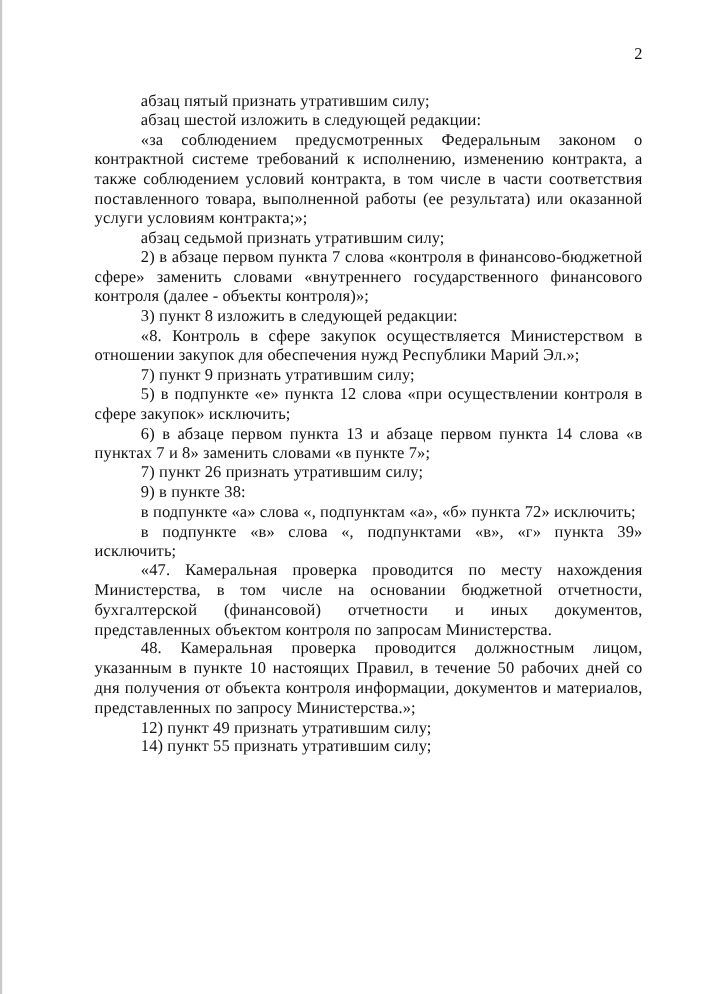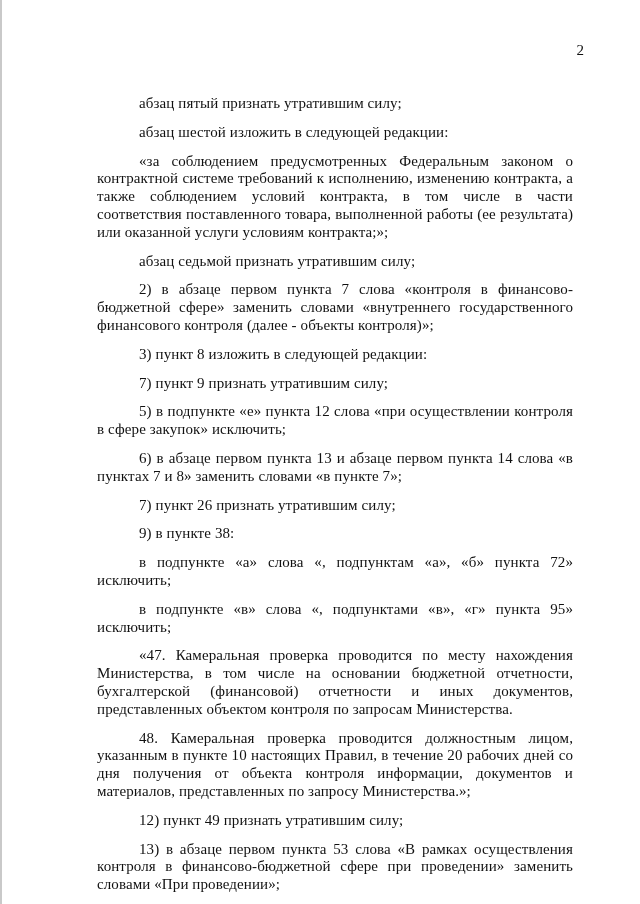--- a/index.html
+++ b/index.html
@@ -37,45 +37,45 @@
     position: absolute;
     top: 84px;
     left: 86px;
     right: 56px;
     text-align: justify;
     font-size: 15px;
     line-height: 17.8px;
     letter-spacing: 0.1px;
   }
   .doc-body p {
-    margin: 11px;
+    margin: 0;
     padding: 0;
     text-indent: 42px;
     text-align: justify;
   }
 </style>
 </head>
 <body>
 
 <main class="page">
   <div class="scan-edge"></div>
   <div class="page-number">2</div>
   <section class="doc-body">
     <p>абзац пятый признать утратившим силу;</p>
     <p>абзац шестой изложить в следующей редакции:</p>
     <p>«за соблюдением предусмотренных Федеральным законом о контрактной системе требований к исполнению, изменению контракта, а также соблюдением условий контракта, в том числе в части соответствия поставленного товара, выполненной работы (ее результата) или оказанной услуги условиям контракта;»;</p>
     <p>абзац седьмой признать утратившим силу;</p>
     <p>2) в абзаце первом пункта 7 слова «контроля в финансово-бюджетной сфере» заменить словами «внутреннего государственного финансового контроля (далее - объекты контроля)»;</p>
     <p>3) пункт 8 изложить в следующей редакции:</p>
+    <p>«8. Контроль в сфере закупок осуществляется Министерством в отношении закупок для обеспечения нужд Республики Марий Эл.»;</p>
     <p>7) пункт 9 признать утратившим силу;</p>
     <p>5) в подпункте «е» пункта 12 слова «при осуществлении контроля в сфере закупок» исключить;</p>
     <p>6) в абзаце первом пункта 13 и абзаце первом пункта 14 слова «в пунктах 7 и 8» заменить словами «в пункте 7»;</p>
     <p>7) пункт 26 признать утратившим силу;</p>
     <p>9) в пункте 38:</p>
     <p>в подпункте «а» слова «, подпунктам «а», «б» пункта 72» исключить;</p>
-    <p>в подпункте «в» слова «, подпунктами «в», «г» пункта 95» исключить;</p>
+    <p>в подпункте «в» слова «, подпунктами «в», «г» пункта 39» исключить;</p>
     <p>«47. Камеральная проверка проводится по месту нахождения Министерства, в том числе на основании бюджетной отчетности, бухгалтерской (финансовой) отчетности и иных документов, представленных объектом контроля по запросам Министерства.</p>
-    <p>48. Камеральная проверка проводится должностным лицом, указанным в пункте 10 настоящих Правил, в течение 20 рабочих дней со дня получения от объекта контроля информации, документов и материалов, представленных по запросу Министерства.»;</p>
+    <p>48. Камеральная проверка проводится должностным лицом, указанным в пункте 10 настоящих Правил, в течение 50 рабочих дней со дня получения от объекта контроля информации, документов и материалов, представленных по запросу Министерства.»;</p>
     <p>12) пункт 49 признать утратившим силу;</p>
-    <p>13) в абзаце первом пункта 53 слова «В рамках осуществления контроля в финансово-бюджетной сфере при проведении» заменить словами «При проведении»;</p>
     <p>14) пункт 55 признать утратившим силу;</p>
   </section>
 </main>
 
 </body></html>

